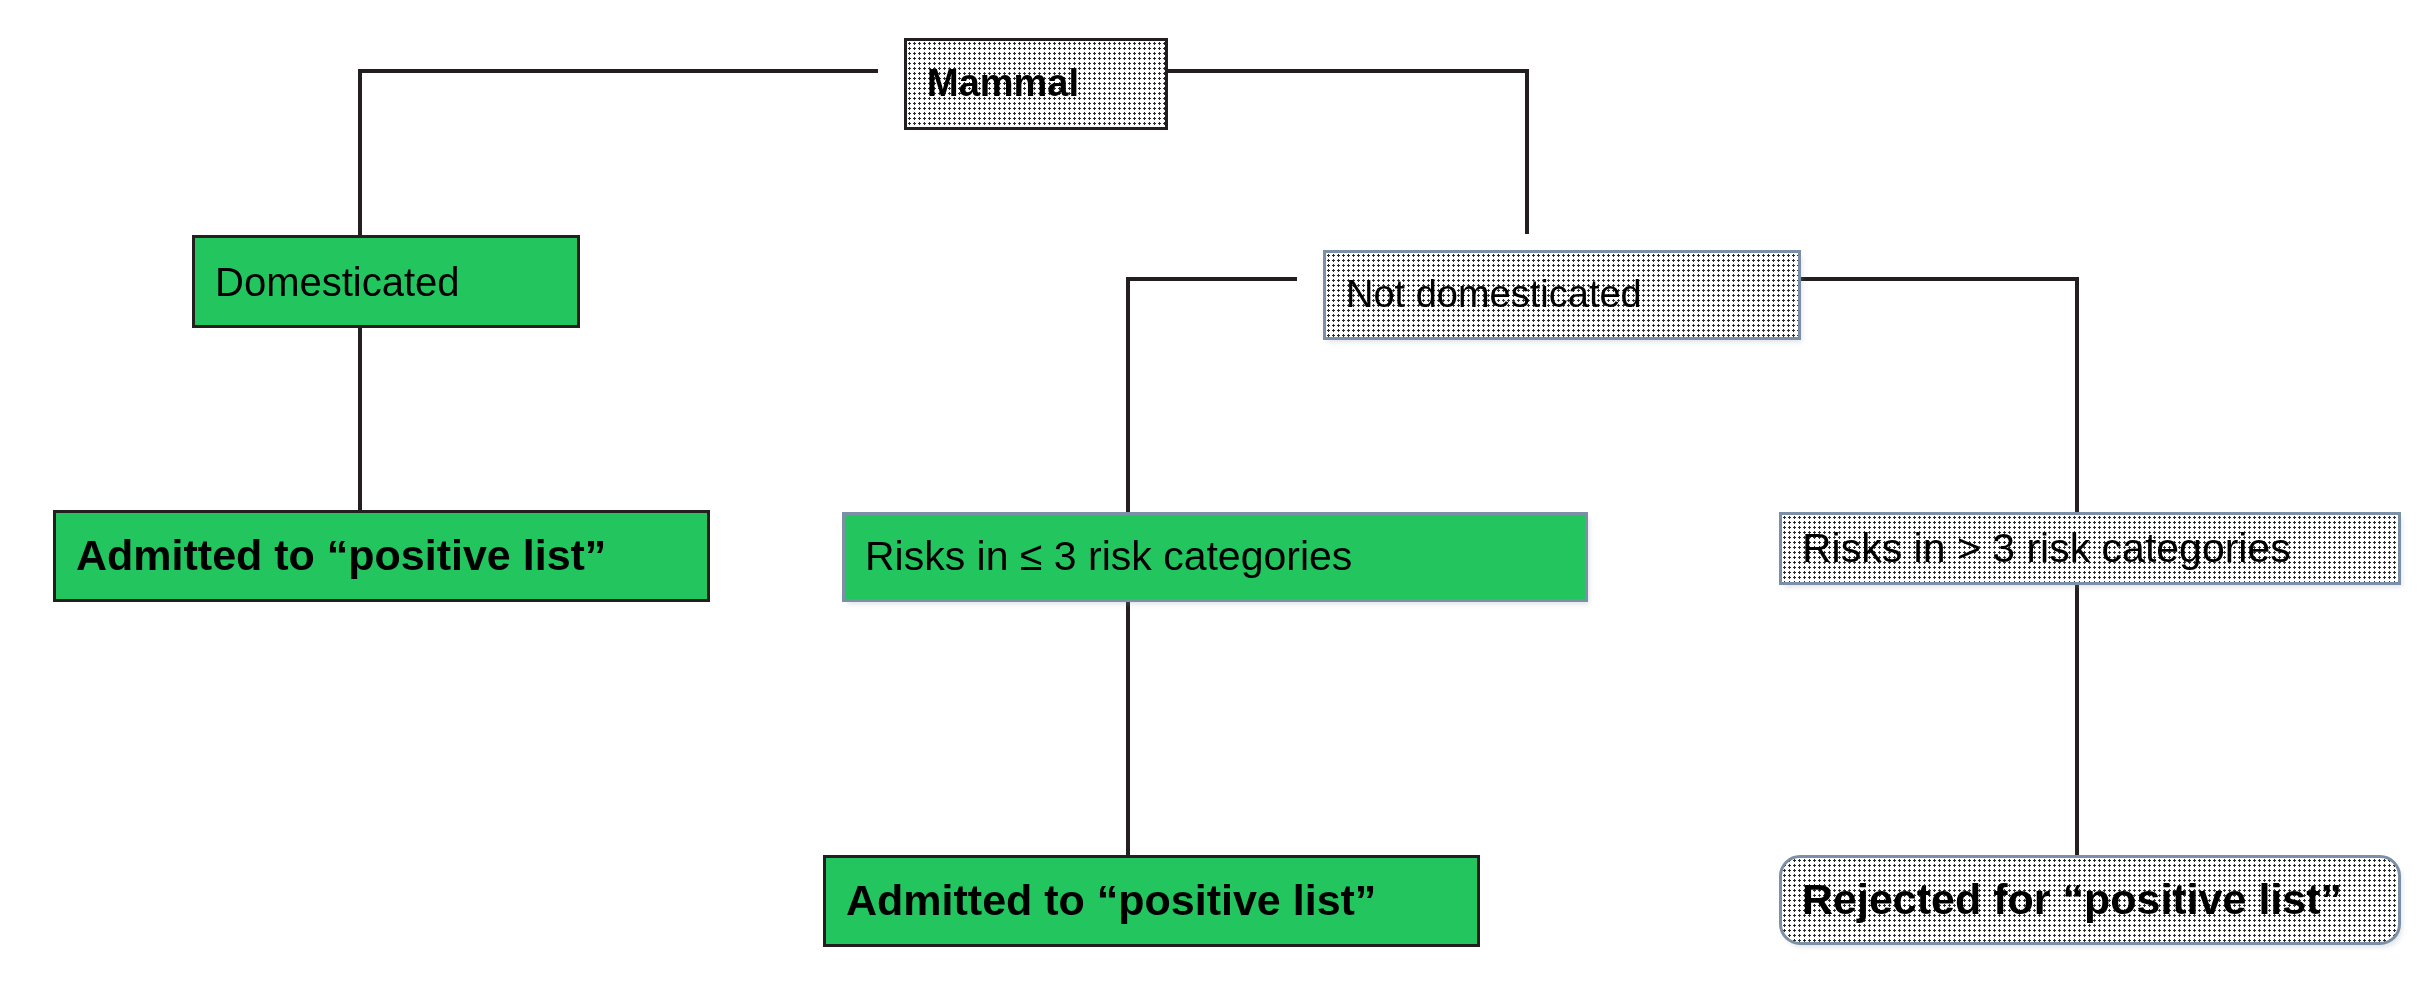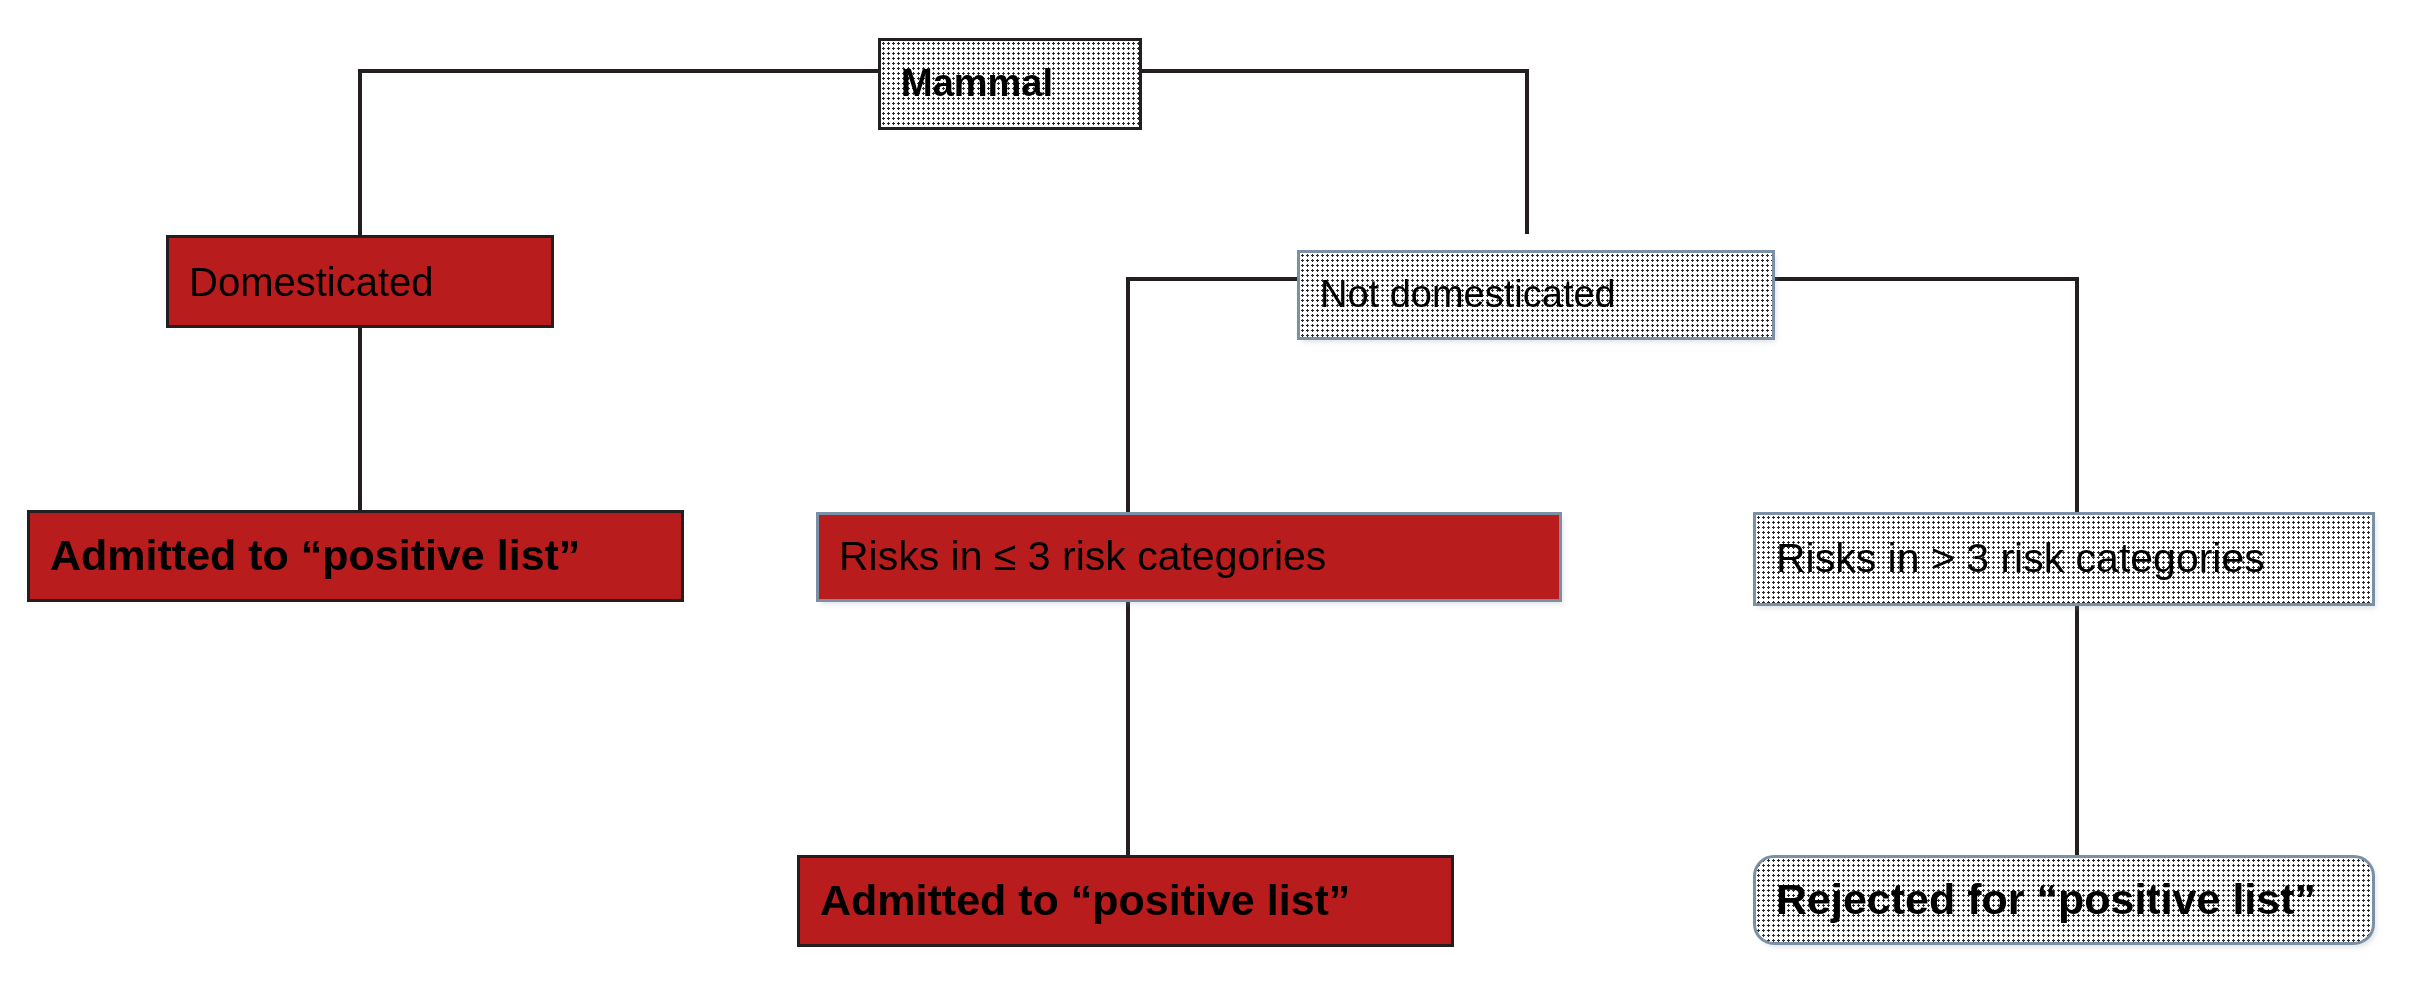--- a/index.html
+++ b/index.html
@@ -26,39 +26,40 @@
     pointer-events: none;
   }
   .node {
     position: absolute;
     box-sizing: border-box;
     display: flex;
     align-items: center;
     justify-content: flex-start;
     background: #ffffff;
     border: 3px solid #231f20;
+    margin-left: 26px;
   }
   .node .label {
     display: block;
     width: 100%;
     padding: 0 20px;
     color: #000000;
     line-height: 1.05;
     white-space: nowrap;
   }
   
   .fill-dotted {
     background-color: #ffffff;
     background-image:
       radial-gradient(circle at 50% 50%, #2b2b2b 1.05px, rgba(0,0,0,0) 1.25px);
     background-size: 5px 5px;
     background-position: 0 0;
   }
   .fill-plain {
-    background-color: #b91c1c;
+    background-color: #22c55e;
     background-image: none;
   }
   .border-dark  { border-color: #231f20; }
   .border-steel { border-color: #7b8fa6; border-width: 3px; }
   .w-bold   { font-weight: bold; }
   .w-normal { font-weight: normal; }
   .node.shadowed { box-shadow: 3px 4px 5px -2px rgba(140,150,165,0.28); }
 </style>
 </head>
 <body>
@@ -86,21 +87,21 @@
       </div>
       <div class="node fill-dotted border-steel shadowed" style="left: 1297px; top: 250px; width: 478px; height: 90px;">
         <span class="label w-normal" style="font-size: 38px;">Not domesticated</span>
       </div>
       <div class="node fill-plain border-dark" style="left: 27px; top: 510px; width: 657px; height: 92px;">
         <span class="label w-bold" style="font-size: 43px;">Admitted to “positive list”</span>
       </div>
       <div class="node fill-plain border-steel shadowed" style="left: 816px; top: 512px; width: 746px; height: 90px;">
         <span class="label w-normal" style="font-size: 41px;">Risks in ≤ 3 risk categories</span>
       </div>
-      <div class="node fill-dotted border-steel shadowed" style="left: 1753px; top: 512px; width: 622px; height: 94px;">
+      <div class="node fill-dotted border-steel shadowed" style="left: 1753px; top: 512px; width: 622px; height: 73px;">
         <span class="label w-normal" style="font-size: 41px;">Risks in &gt; 3 risk categories</span>
       </div>
       <div class="node fill-plain border-dark" style="left: 797px; top: 855px; width: 657px; height: 92px;">
         <span class="label w-bold" style="font-size: 43px;">Admitted to “positive list”</span>
       </div>
       <div class="node fill-dotted border-steel shadowed" style="left: 1753px; top: 855px; width: 622px; height: 90px; border-radius: 21px;">
         <span class="label w-bold" style="font-size: 43px;">Rejected for “positive list”</span>
       </div>
     </div>
 

